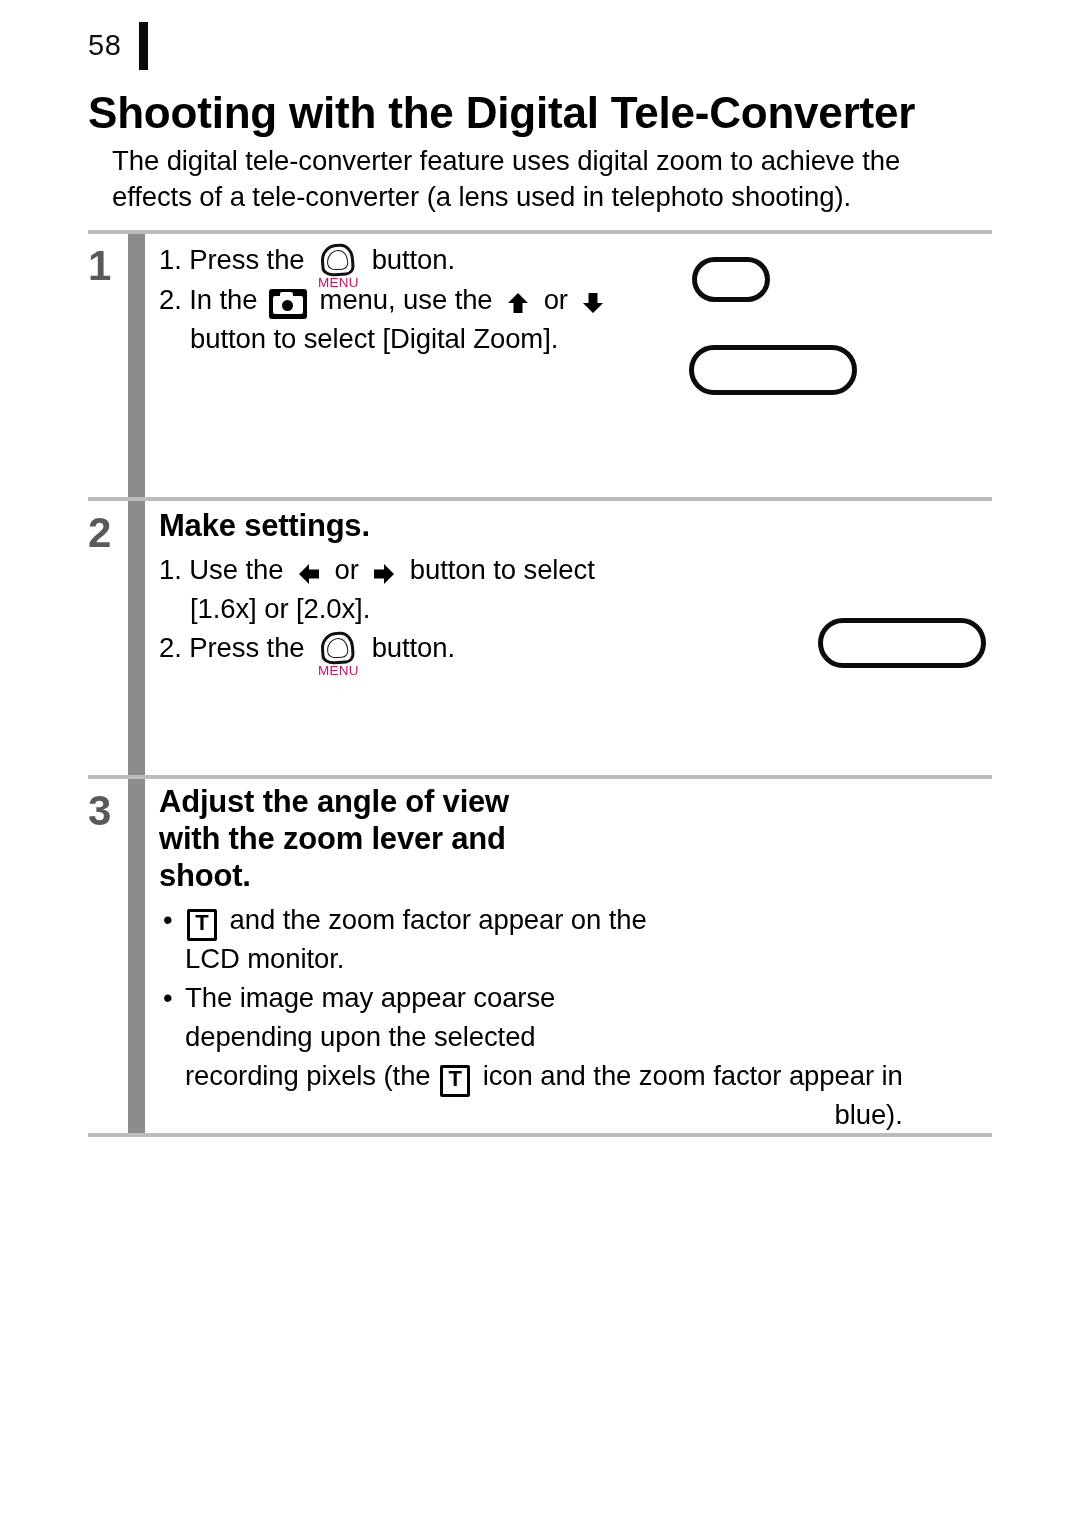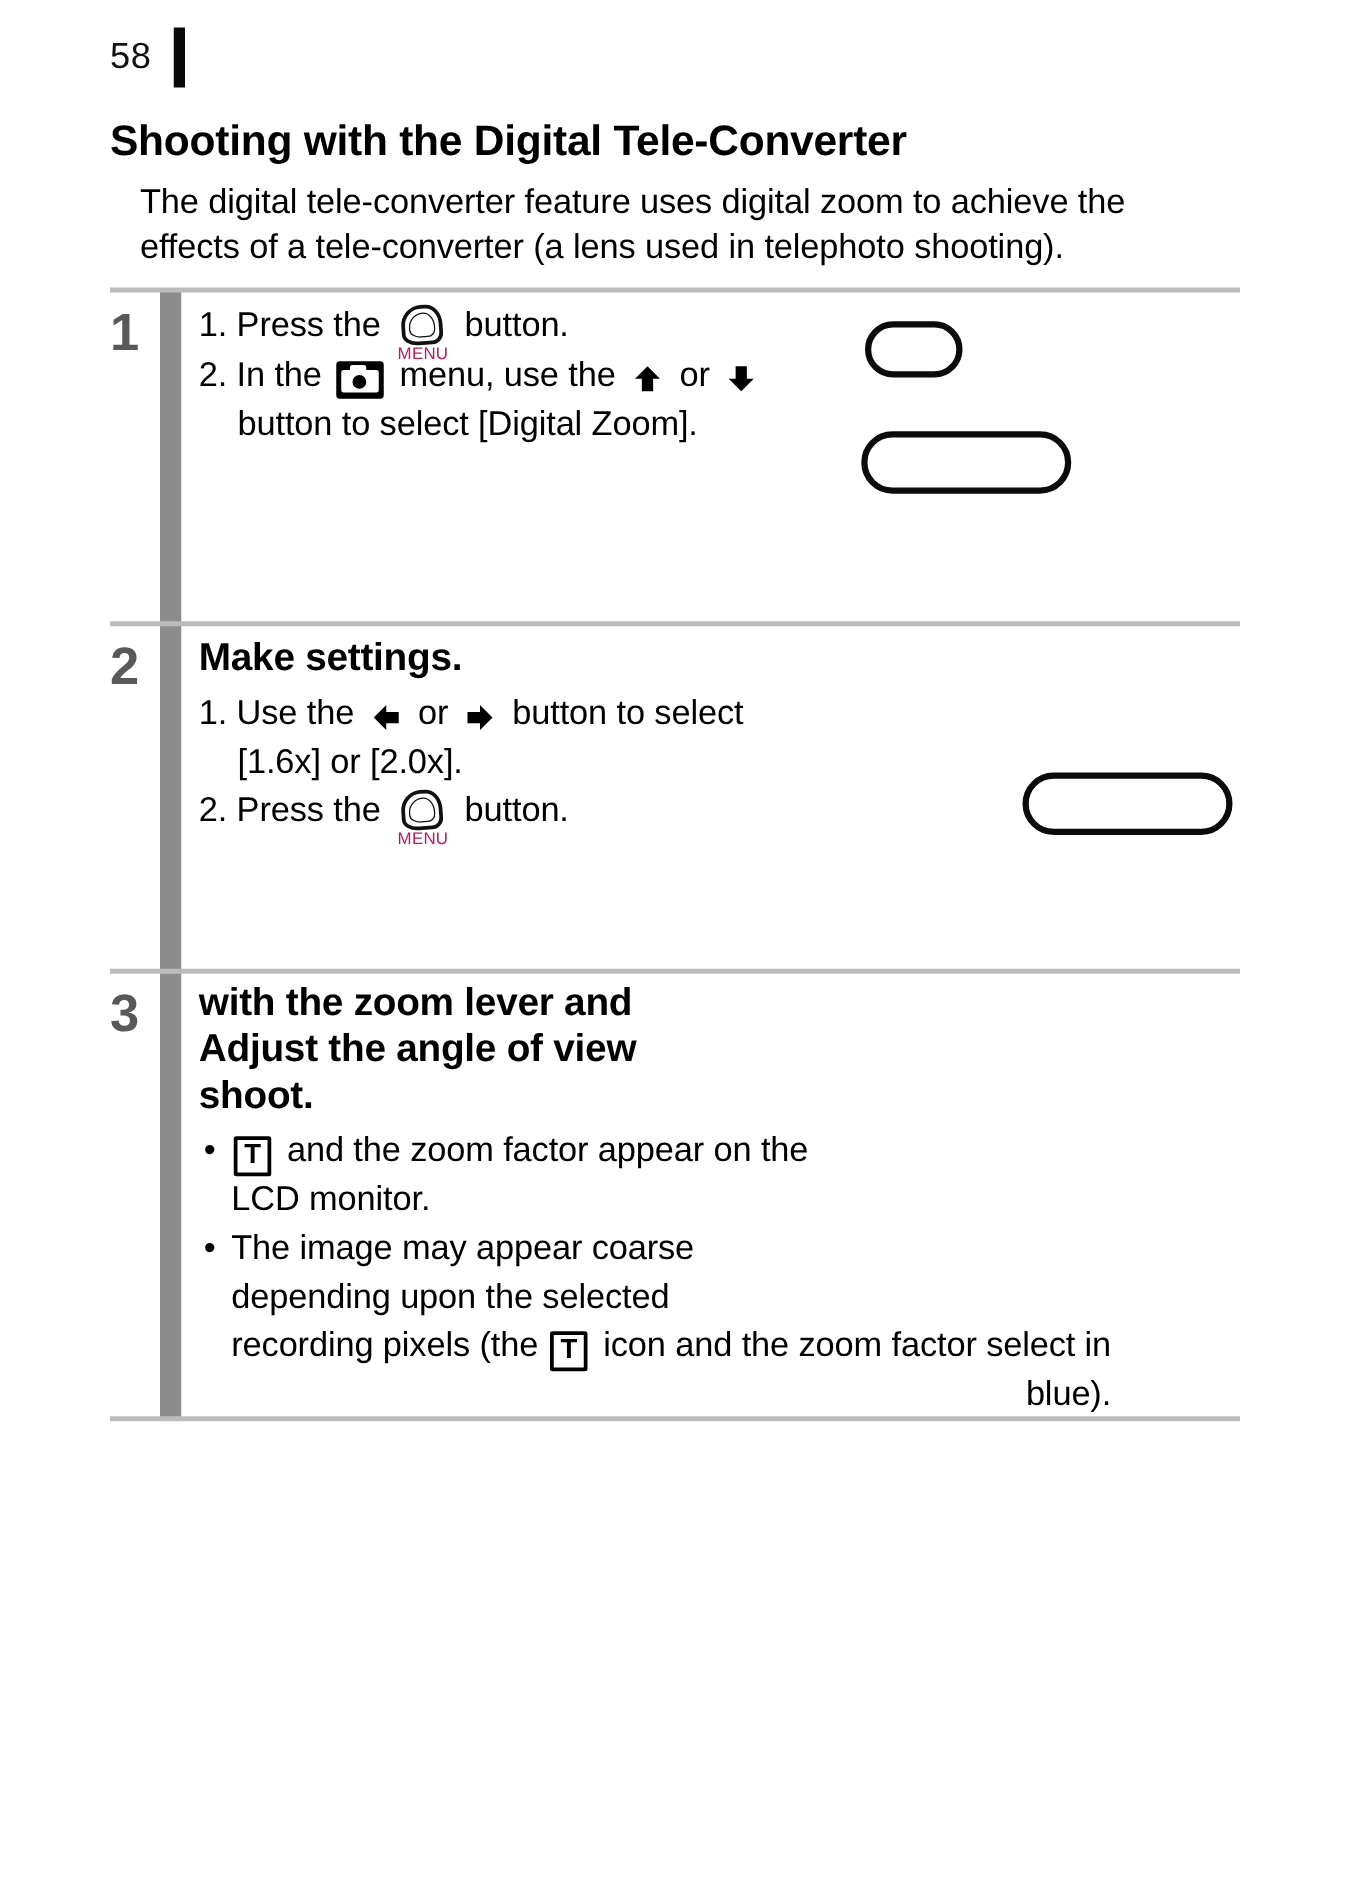--- a/index.html
+++ b/index.html
@@ -40,21 +40,21 @@
     width: 9px;
     height: 48px;
     background: #0a0a0a;
   }
 
   
   .section-title {
     position: absolute;
     left: 88px;
     top: 93px;
-    font-size: 34px;
+    font-size: 44px;
     font-weight: bold;
     letter-spacing: -0.2px;
     line-height: 40px;
     white-space: nowrap;
   }
   .intro {
     position: absolute;
     left: 88px;
     top: 143px;
     width: 890px;
@@ -340,22 +340,22 @@
         <span>button.</span>
       </div>
     </div>
   </div>
 
   <div class="step">
     <div class="step-num" style="left:0px; top:560px;">3</div>
 
     <div class="step-body" style="top:553px;">
       <div class="step-head">
+        <div>Adjust the angle of view</div>
         <div>with the zoom lever and</div>
-        <div>Adjust the angle of view</div>
         <div>shoot.</div>
       </div>
 
       <div class="step-line hang">
         <span class="bullet">•</span>
         <span class="icon-inline t-icon">
           <span class="t">T</span>
         </span>
         <span>and the zoom factor appear on the</span>
       </div>
@@ -364,21 +364,21 @@
       <div class="step-line hang">
         <span class="bullet">•</span>
         <span>The image may appear coarse</span>
       </div>
       <div class="step-line" style="padding-left:26px;">depending upon the selected</div>
       <div class="step-line" style="padding-left:26px;">
         <span>recording pixels (the</span>
         <span class="icon-inline t-icon">
           <span class="t">T</span>
         </span>
-        <span>icon and the zoom factor select in</span>
+        <span>icon and the zoom factor appear in</span>
       </div>
       <div class="step-line" style="padding-left:26px;text-align:right;">blue).</div>
     </div>
   </div>
 </div>
 
 <div class="pill" style="left:692px; top:257px;  width:78px;  height:45px;"></div>
 <div class="pill" style="left:689px; top:345px;  width:168px; height:50px;"></div>
 <div class="pill" style="left:818px; top:618px;  width:168px; height:50px;"></div>
 

